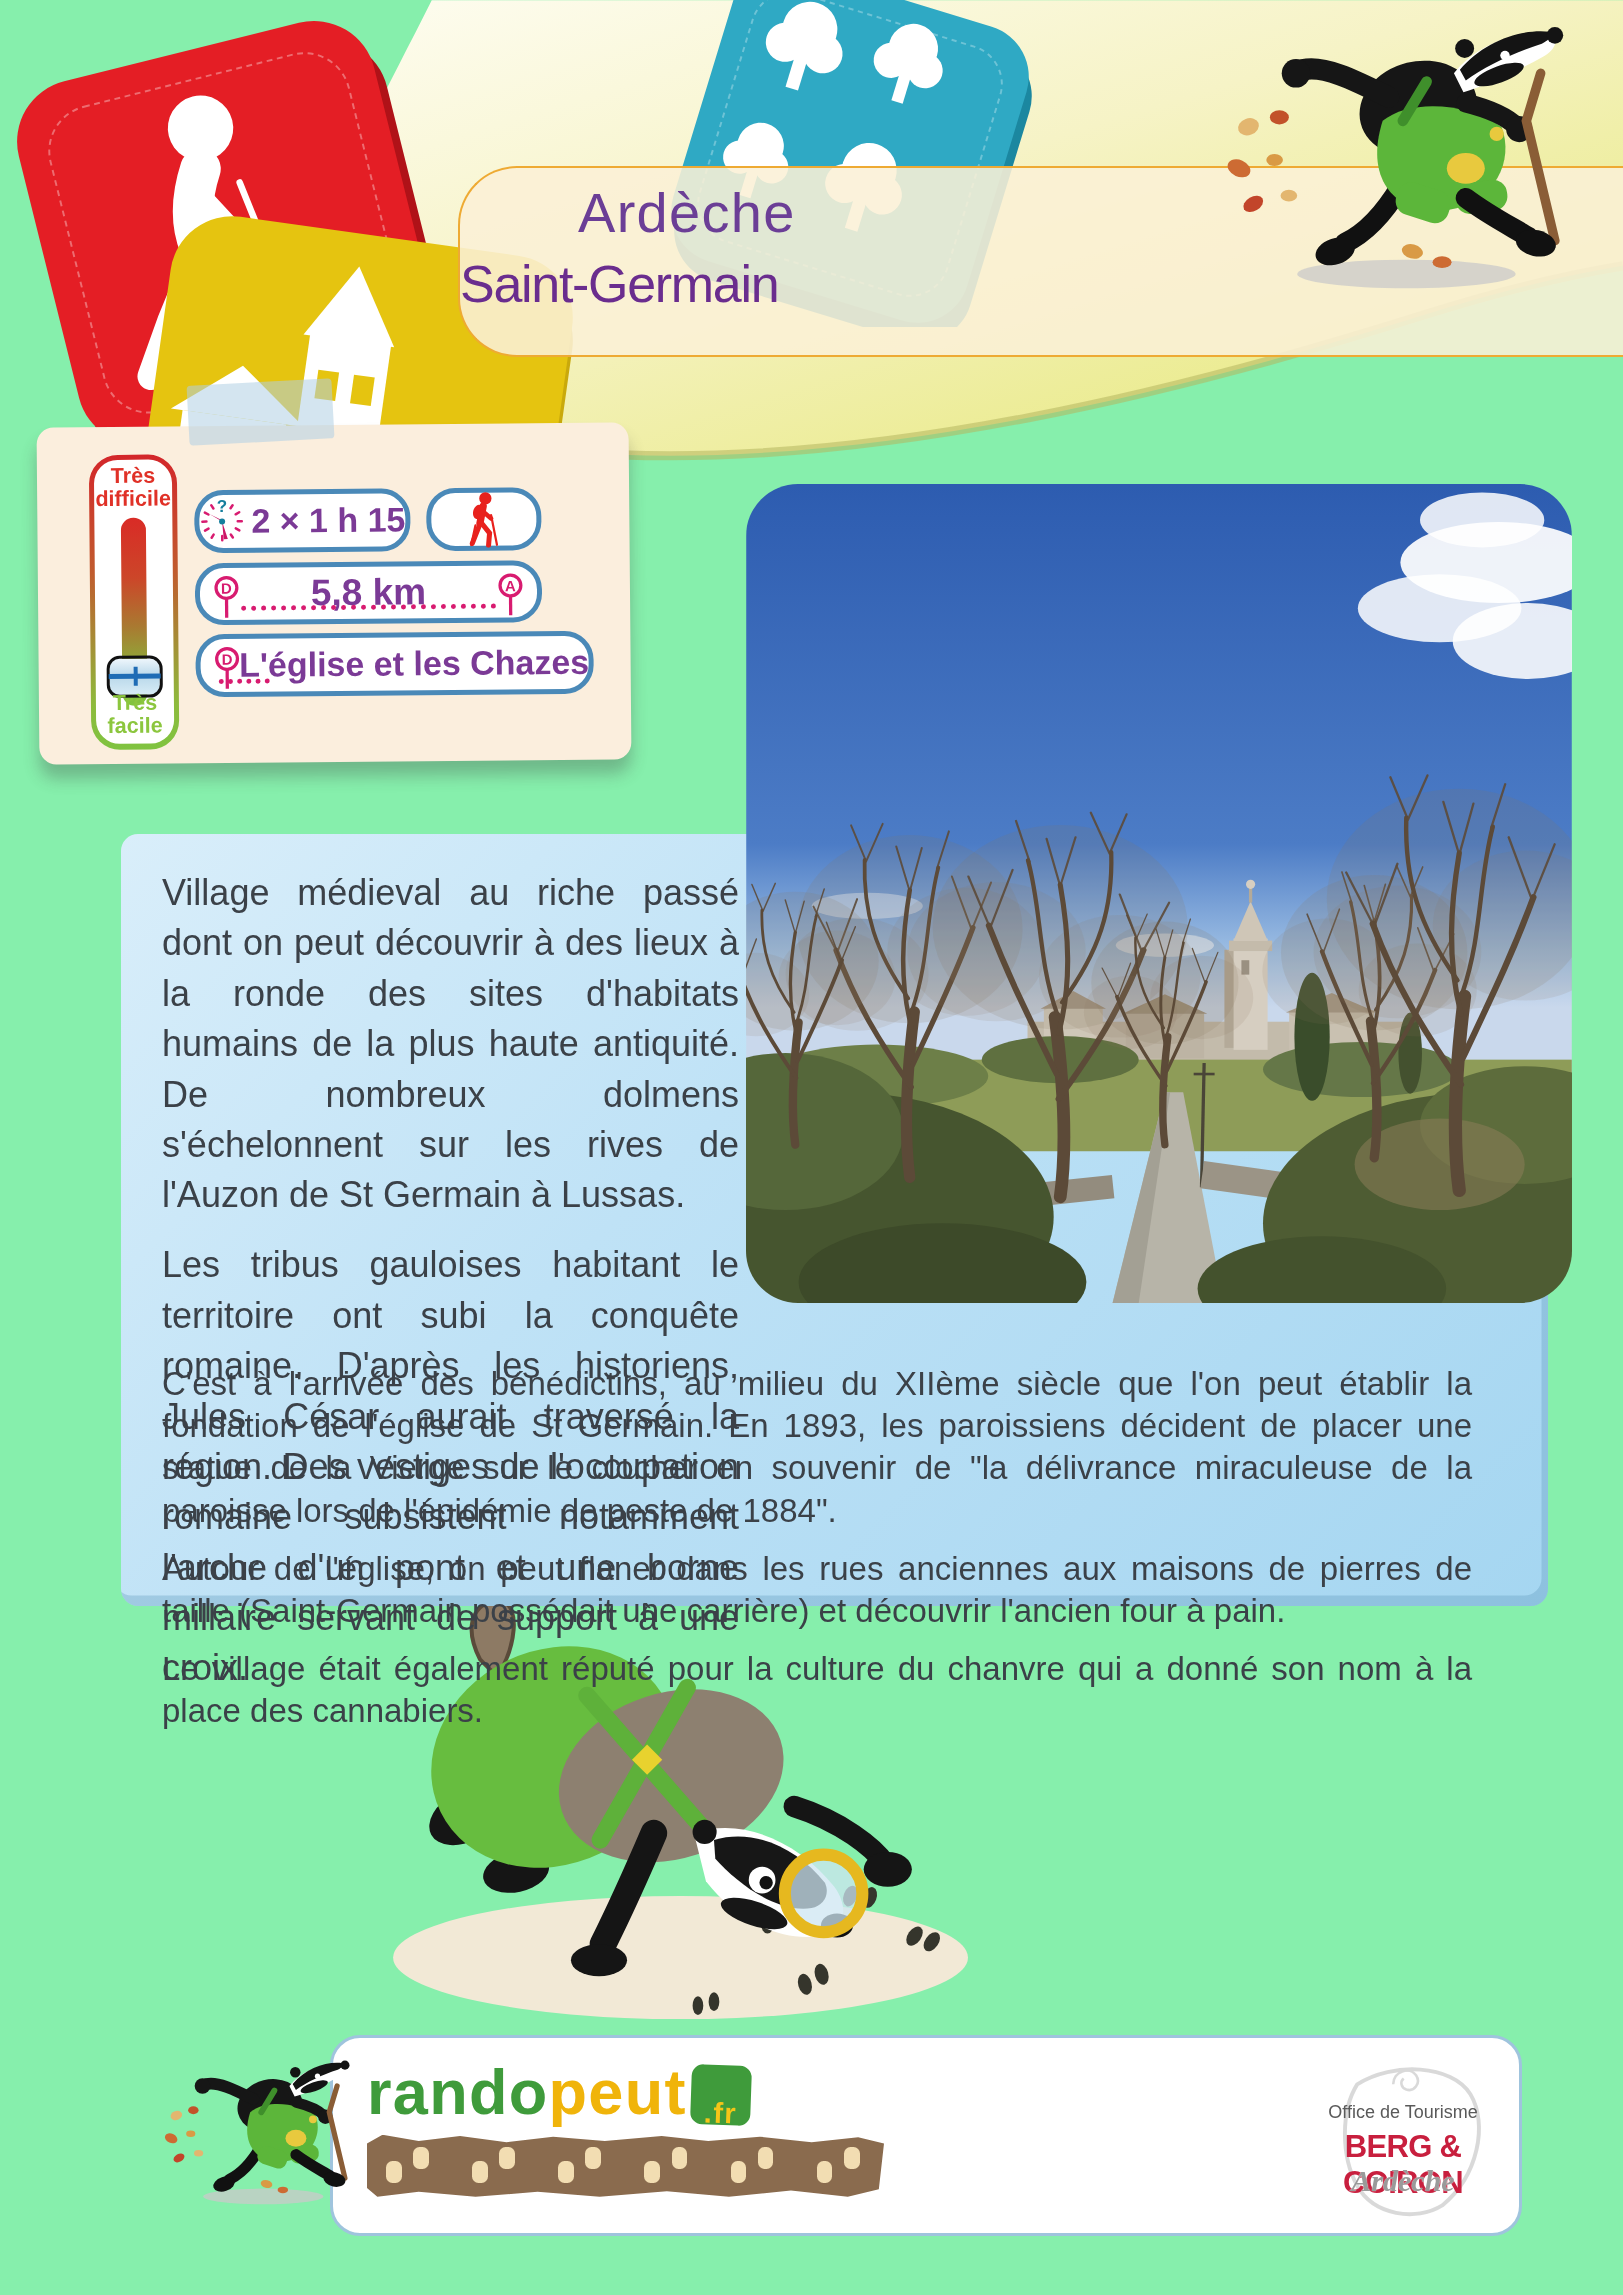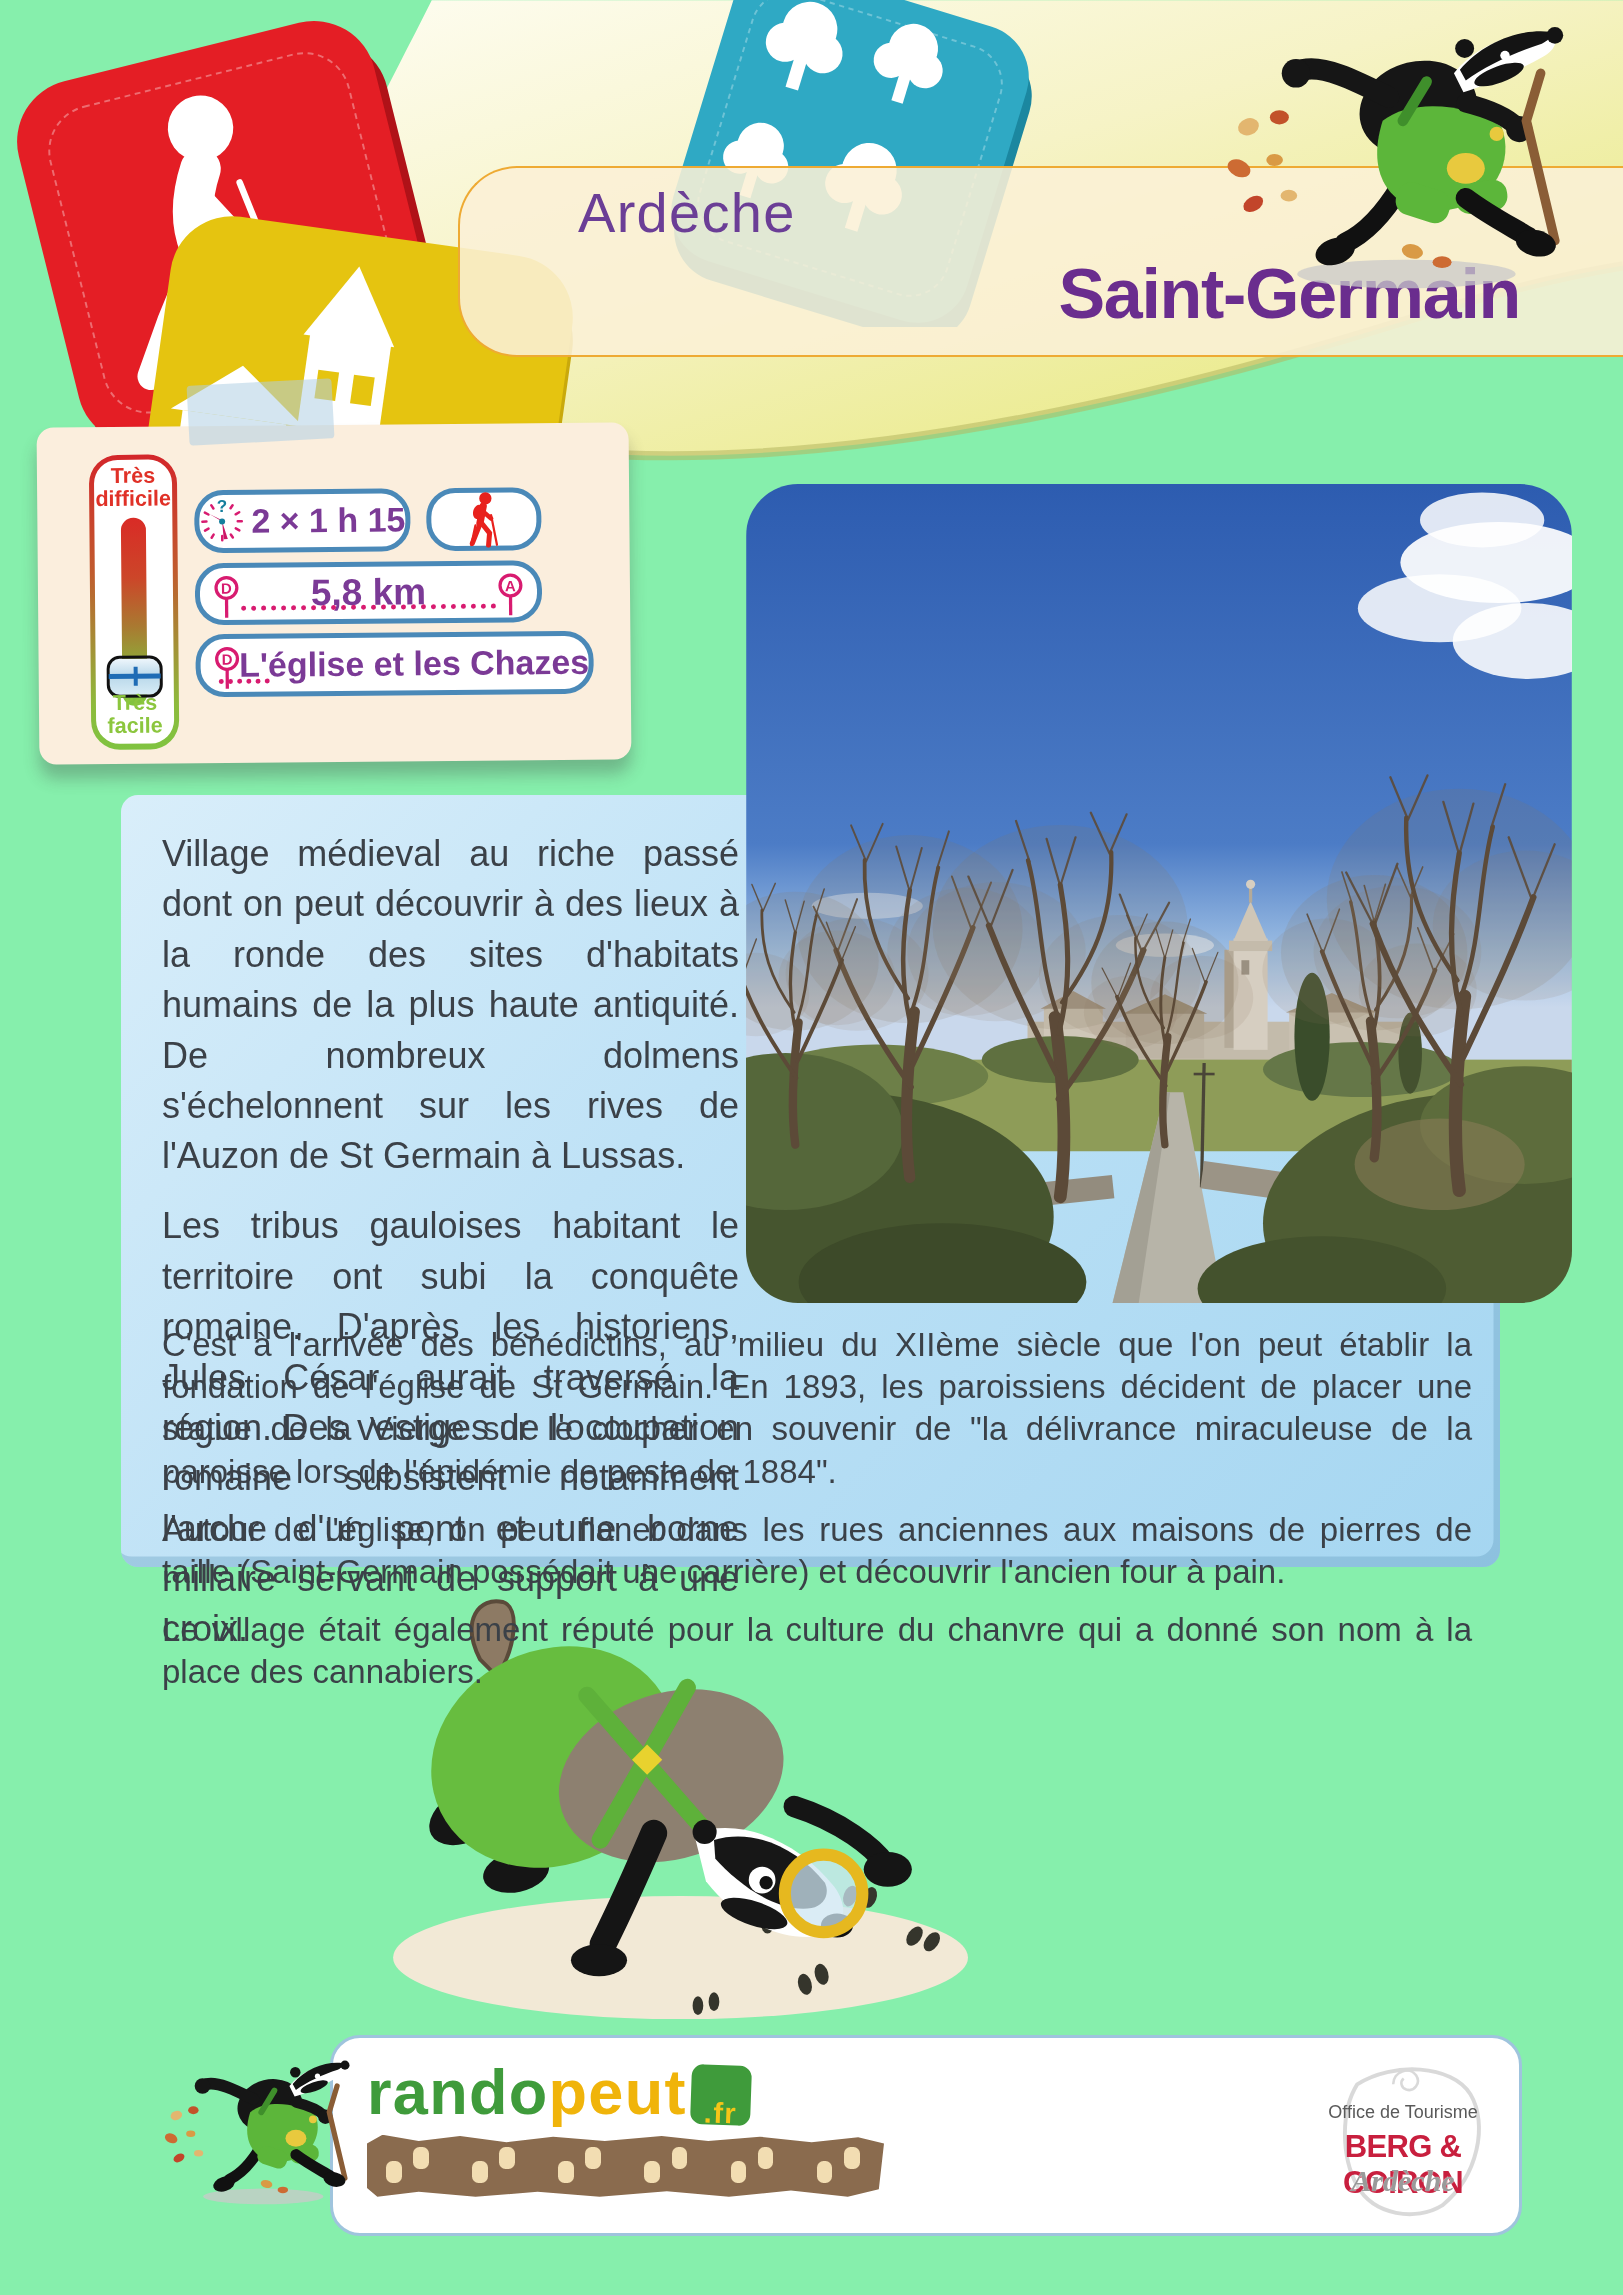--- a/index.html
+++ b/index.html
@@ -9,22 +9,22 @@
 
   
   .header-svg{left:0;top:0;width:1623px;height:720px;z-index:0;}
   .dice{z-index:1;}
   .title-band{left:458px;top:166px;width:1165px;height:191px;z-index:2;
       background:rgba(250,240,214,0.88);
       border:2.6px solid #eeaa33;border-right:none;
       border-radius:59px 0 0 59px;box-sizing:border-box;}
   .region-label{position:absolute;left:118px;top:11.8px;font-size:56px;color:#6b3e96;
       letter-spacing:1.3px;font-weight:400;}
-  .page-title{position:absolute;left:0;top:86px;width:1060px;text-align:right;
-      font-size:70px;font-weight:bold;color:#6a2d8e;letter-spacing:-1.3px;}
+  .page-title{position:absolute;left:0;top:86px;width:1060px;text-align:left;
+      font-size:52px;font-weight:normal;color:#6a2d8e;letter-spacing:-1.3px;}
   .badger-header{left:1222px;top:7.9px;width:357px;height:285px;z-index:3;}
 
   
   .info-card{left:38px;top:425px;width:592px;height:337px;background:#fbeedd;z-index:6;
       border-radius:17px;transform:rotate(-0.5deg);
       box-shadow:0 14.4px 15.7px rgba(60,60,60,0.30);}
   .tape{left:188px;top:382px;width:145px;height:60px;background:rgba(176,208,228,0.55);
       transform:rotate(-3deg);z-index:7;border-radius:3.9px;}
   .gauge{position:absolute;left:52px;top:27.5px;width:88px;height:295px;border-radius:29px;
       background:linear-gradient(180deg,#d3262a 0%,#c05c2e 40%,#8dbb3c 85%,#7fc340 100%);
@@ -46,23 +46,23 @@
       box-sizing:border-box;display:flex;align-items:center;justify-content:center;}
   .pill-duration{left:157px;top:64px;width:216px;height:63px;gap:6.5px;}
   .pill-walker{left:389px;top:64px;width:115px;height:63px;}
   .pill-distance{left:157px;top:137px;width:347px;height:62px;}
   .pill-depart{left:157px;top:208px;width:398px;height:63px;}
   .purple-val{color:#7b3a96;font-weight:bold;font-size:34px;white-space:nowrap;}
   .marker{position:absolute;width:29px;height:52px;}
   .dotline{position:absolute;border-bottom:5.9px dotted #d81b70;height:0;}
 
   
-  .blue-box{left:121px;top:795px;width:1379px;height:772px;z-index:4;border-radius:17px;
+  .blue-box{left:121px;top:834px;width:1379px;height:772px;z-index:4;border-radius:17px;
       background:linear-gradient(135deg,#d9eefa 0%,#bfe2f6 40%,#a5d6f1 100%);
-      box-shadow:inset -6.5px -10.5px 0 rgba(96,156,188,0.35);}
+      box-shadow:inset -6.5px -10.5px 0 rgba(96,156,188,0.35);padding-left:48px;}
   .desc-col{position:absolute;left:41px;top:34px;width:577px;color:#3b4148;
       font-size:36px;line-height:1.4;text-align:justify;}
   .desc-col p{margin:0 0 19.6px 0;}
   .desc-wide{position:absolute;left:41px;top:529px;width:1310px;color:#3b4148;
       font-size:33px;line-height:1.28;text-align:justify;}
   .desc-wide p{margin:0 0 15.7px 0;}
 
   
   .photo{left:746px;top:484px;width:826px;height:819px;z-index:5;border-radius:52px;
       overflow:hidden;}

